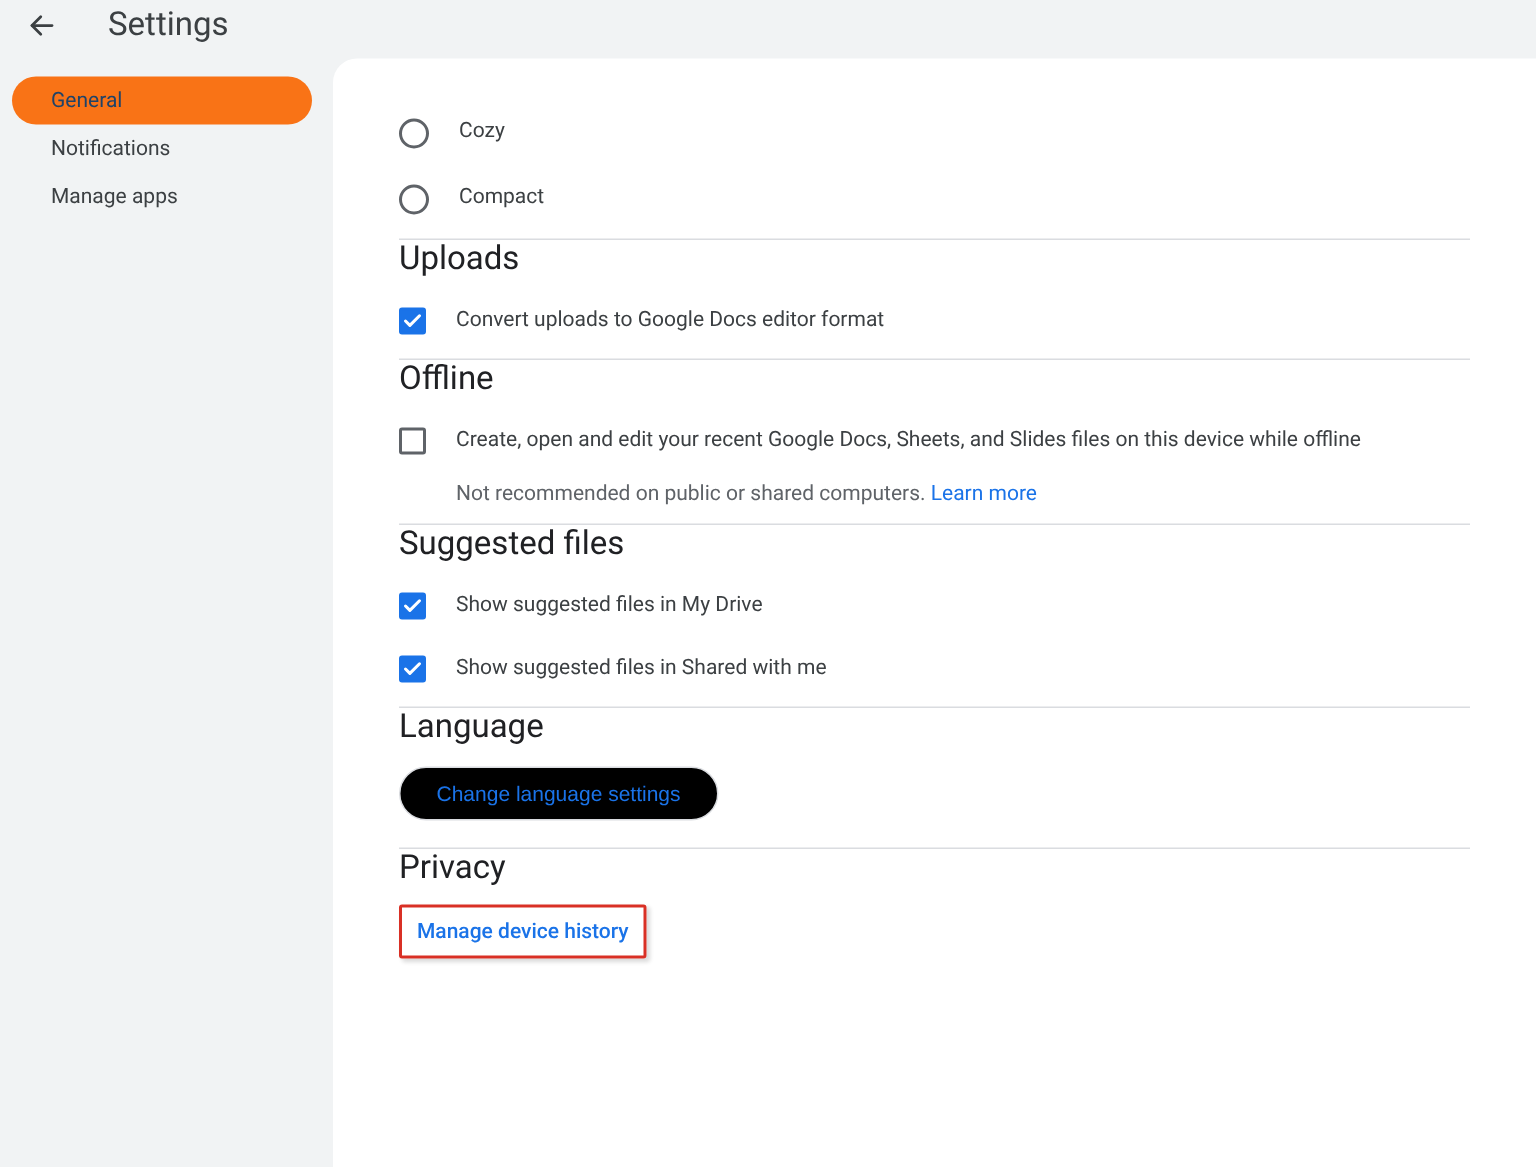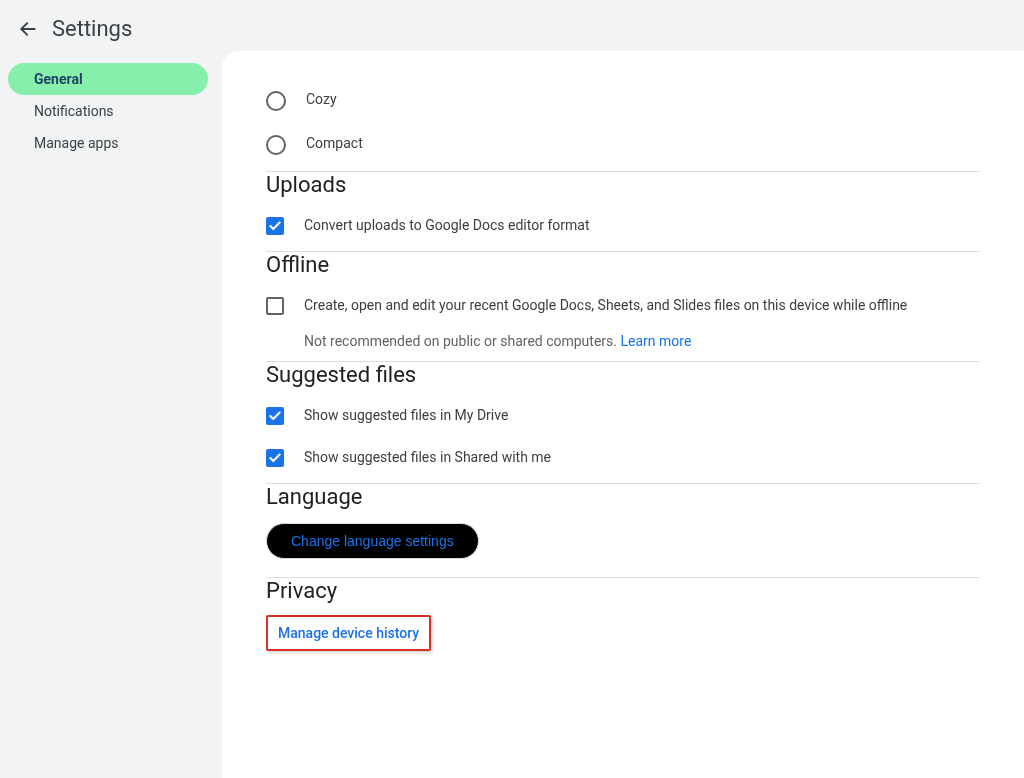--- a/index.html
+++ b/index.html
@@ -8,23 +8,22 @@
     height: 778px;
     font-family: "Google Sans", Roboto, Arial, sans-serif;
     background: #f1f3f4;
     color: #202124;
     overflow: hidden;
   }
   .app { display: flex; flex-direction: column; width: 100%; height: 100%; }
   .topbar {
     display: flex;
     align-items: center;
-    gap: 12px;
+    gap: 32px;
     padding: 4px 8px 10px 16px;
-    margin-top: 12px;
   }
   .topbar .title {
     font-size: 22px;
     font-weight: 400;
     color: #3c4043;
   }
   .back-arrow {
     width: 24px; height: 24px; display: flex; align-items: center; justify-content: center;
     color: #3c4043; cursor: pointer; background:none; border:none;
   }
@@ -38,23 +37,23 @@
     display: flex;
     align-items: center;
     padding-left: 26px;
     margin: 0 8px;
     border-radius: 16px;
     font-size: 14px;
     color: #3c4043;
     cursor: pointer;
   }
   .nav-item.active {
-    background: #86efac;
+    background: #f97316;
     color: #1f4368;
-    font-weight: 700;
+    font-weight: 400;
   }
   .content-panel {
     flex: 1;
     background: #fff;
     border-top-left-radius: 16px;
     margin-left: 6px;
     padding: 28px 44px 40px 44px;
     overflow-y: auto;
   }
   .opt-row {

